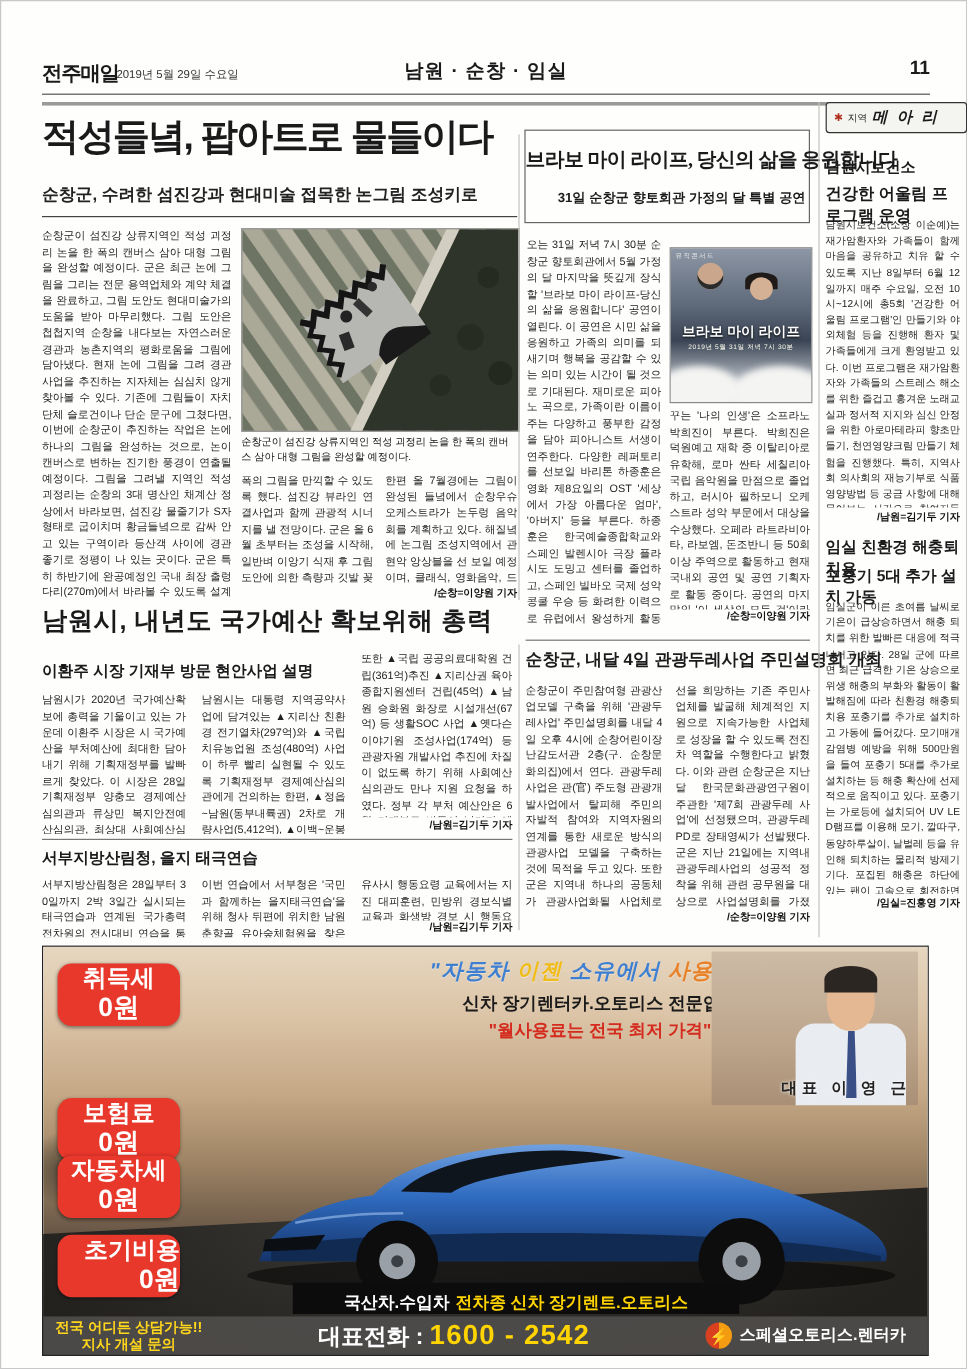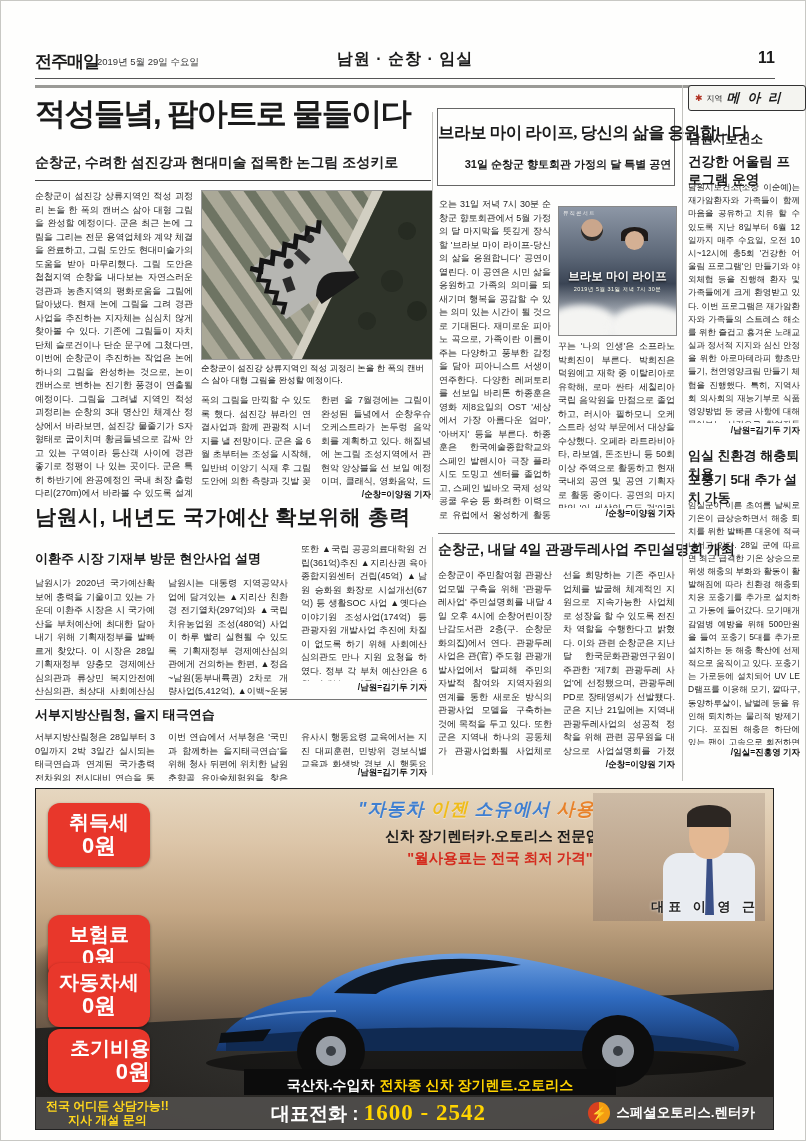--- a/index.html
+++ b/index.html
@@ -83,21 +83,21 @@
   .sb-t3{position:absolute;left:0;top:362px;font-size:13px;font-weight:800;}
   .sb-t4{position:absolute;left:0;top:386px;font-size:13px;font-weight:800;}
   .sb-b2{position:absolute;left:0;top:414px;width:112px;height:246px;}
   .sb-by2{position:absolute;left:0;top:662px;width:112px;}
   
   .ad{position:absolute;left:35px;top:788px;width:737px;height:340px;border:1px solid #222;overflow:hidden;}
   .ad-sky{position:absolute;inset:0;background:linear-gradient(180deg,#e6d7c0 0%,#dcc5a8 16%,#c5a886 36%,#a08666 52%,#6f5c4a 68%,#44392f 82%,#29241f 100%);}
   .ad-road{position:absolute;left:-40px;bottom:-30px;width:820px;height:150px;background:radial-gradient(ellipse at 50% 0%,#3c3b38 0%,#23211e 70%);transform:rotate(-3deg);}
   .ad-tree{position:absolute;left:-20px;top:150px;width:120px;height:70px;background:radial-gradient(ellipse,#2f2a22 0%,rgba(47,42,34,0) 70%);}
   .ad-car{position:absolute;left:150px;top:112px;width:580px;height:190px;}
-  .ad-badge{position:absolute;left:12px;width:102px;height:64px;border-radius:12px;background:#e8372b;
+  .ad-badge{position:absolute;left:12px;width:102px;height:52px;border-radius:12px;background:#e8372b;
             color:#fff;font-weight:900;text-align:center;display:flex;flex-direction:column;justify-content:center;
             box-shadow:0 1px 3px rgba(0,0,0,.4);}
   .ad-badge .l1{font-size:20px;line-height:1.1;}
   .ad-badge .l2{font-size:22px;line-height:1.15;}
   .slogans{position:absolute;left:248px;top:8px;width:432px;text-align:center;}
   .slg1{font-size:18px;font-weight:900;font-style:italic;letter-spacing:1px;text-shadow:0 1px 0 rgba(255,255,255,.4);}
   .slg2{margin-top:6px;font-size:14.5px;font-weight:800;color:#1a1a1a;}
   .slg3{margin-top:3px;font-size:14.5px;font-weight:800;color:#d42b1e;}
   .ceo{position:absolute;right:8px;top:4px;width:172px;height:128px;overflow:hidden;
        background:linear-gradient(180deg,#cdbba6 0%,#bda58c 60%,#a88f76 100%);}
@@ -107,21 +107,21 @@
   .ceo-tie{position:absolute;left:112px;top:66px;width:9px;height:56px;background:#3a4f86;clip-path:polygon(20% 0,80% 0,100% 100%,0 100%);}
   .ceo-label{position:absolute;right:6px;bottom:5px;font-size:13px;font-weight:800;letter-spacing:4px;color:#222;text-shadow:0 0 3px #fff;}
   .ad-blackbar{position:absolute;left:208px;top:280px;width:372px;height:26px;background:#0c0c0c;
                display:flex;align-items:flex-end;justify-content:center;gap:5px;font-weight:800;font-size:14px;white-space:nowrap;}
   .ad-blackbar .w{color:#fff;} .ad-blackbar .y{color:#ffd400;}
   .ad-footer{position:absolute;left:0;bottom:0;width:100%;height:32px;background:rgba(78,76,74,.95);
              display:flex;align-items:center;}
   .ftl{margin-left:10px;text-align:center;color:#ffd61c;font-weight:800;font-size:12px;line-height:1.2;}
   .ftc{flex:1;text-align:center;white-space:nowrap;}
   .ftc .lab{color:#fff;font-weight:900;font-size:19px;}
-  .ftc .num{color:#ffd400;font-weight:900;font-size:23px;letter-spacing:1px;font-family:Liberation Serif, serif;}
+  .ftc .num{color:#ffd400;font-weight:900;font-size:23px;letter-spacing:1px;}
   .ftr{display:flex;align-items:center;gap:6px;margin-right:18px;}
   .ftr .logo{width:22px;height:22px;border-radius:50%;background:conic-gradient(#f39c12 0 50%,#d8401f 50% 100%);
              display:flex;align-items:center;justify-content:center;color:#fff;font-size:13px;font-weight:900;}
   .ftr .brand{color:#fff;font-weight:800;font-size:13.5px;white-space:nowrap;}
 </style>
 </head>
 <body>
 
 <div class="page">
 

